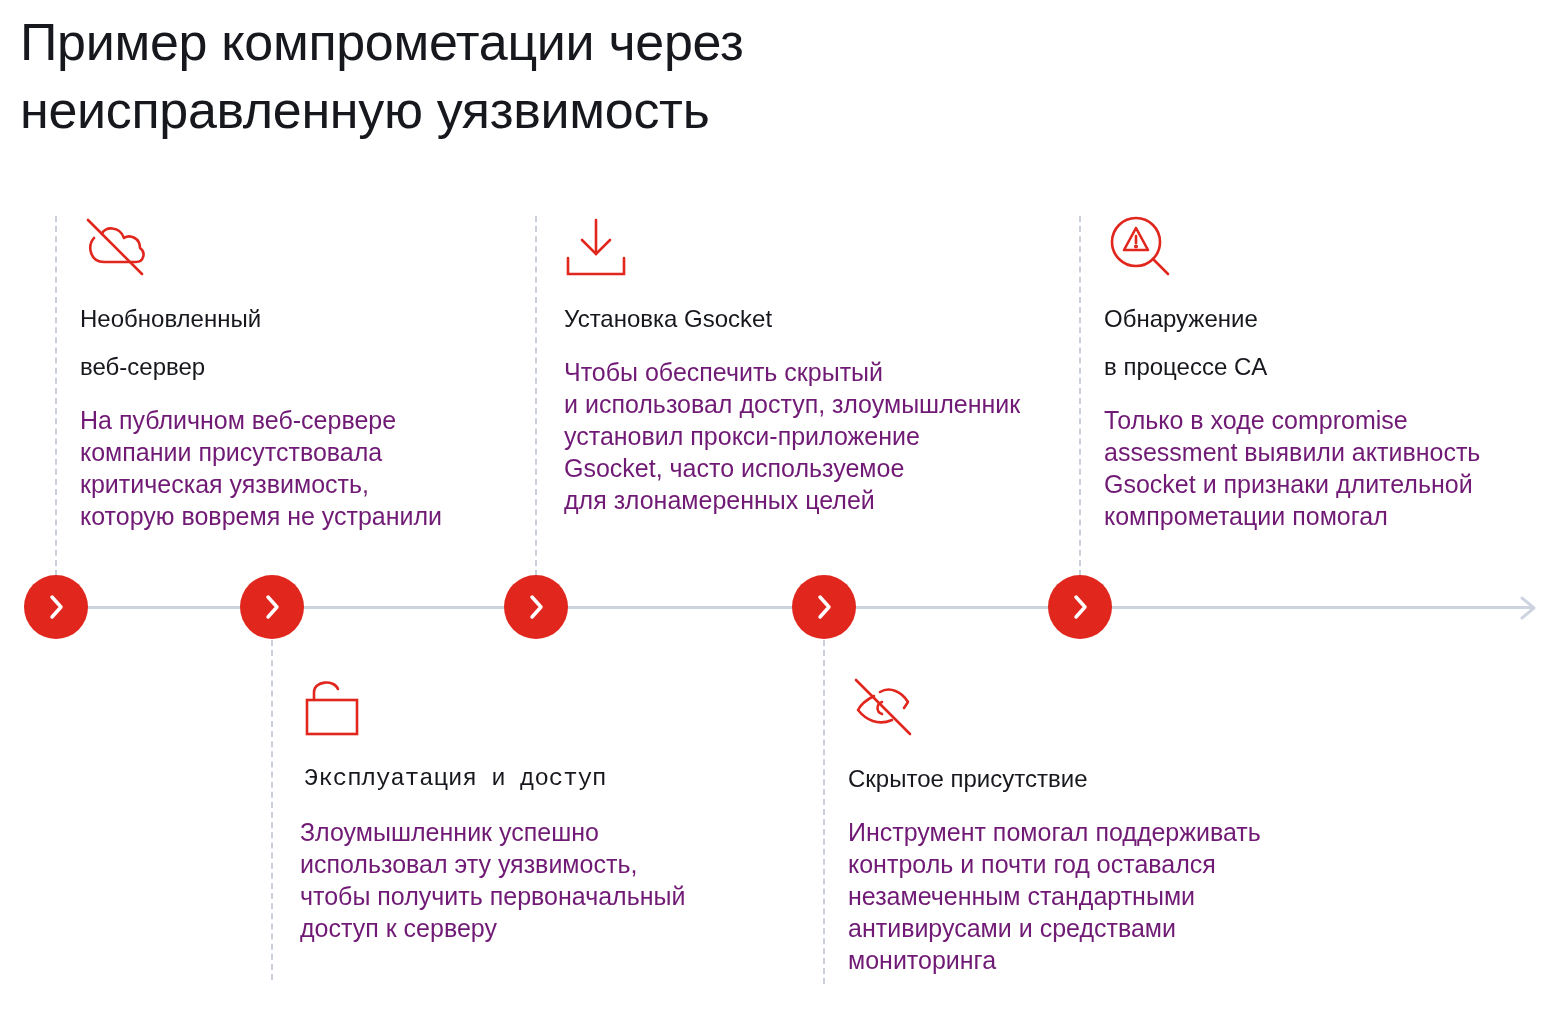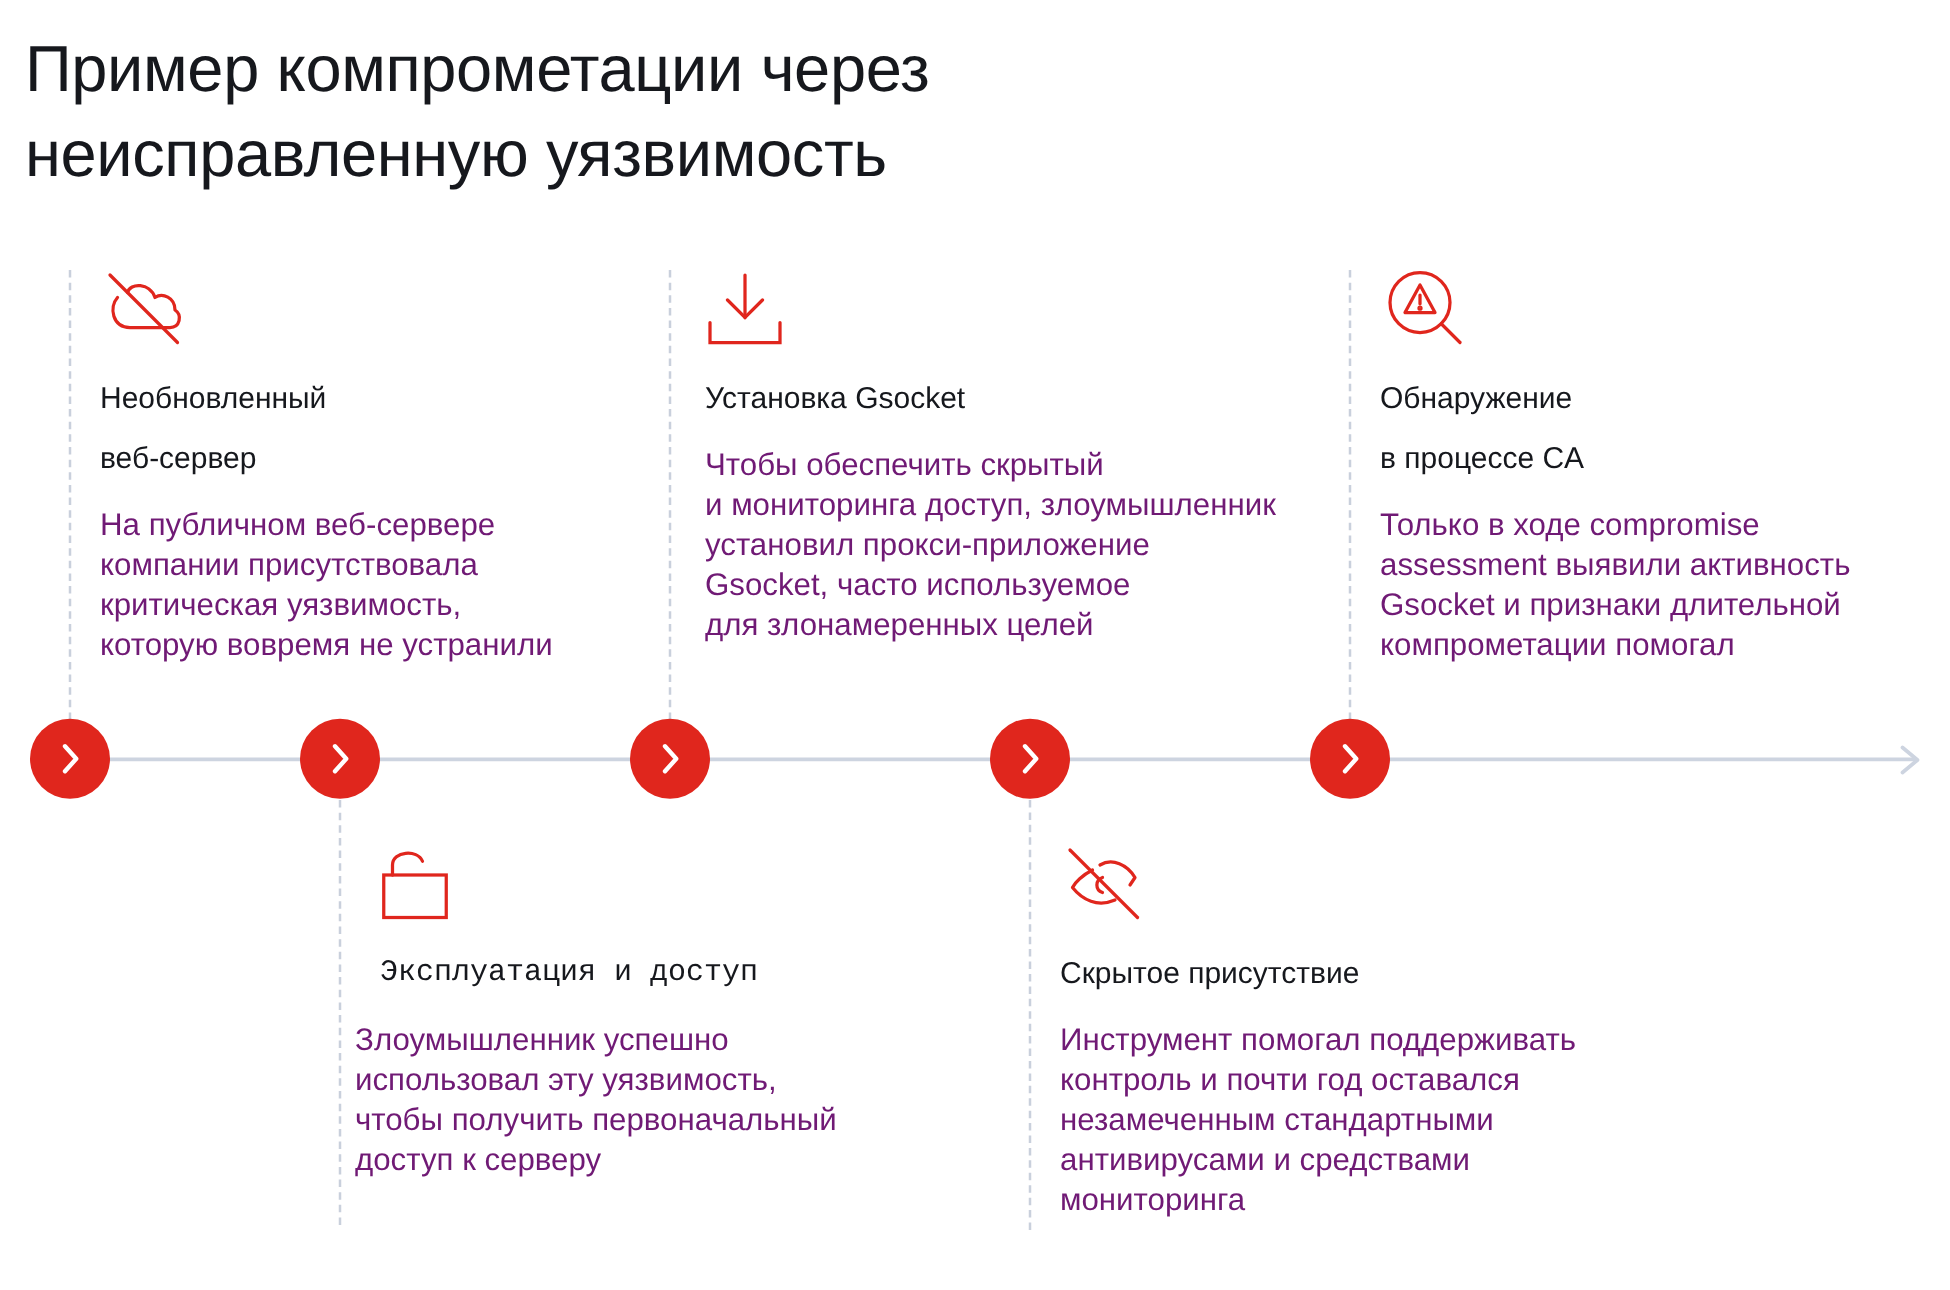--- a/index.html
+++ b/index.html
@@ -1,21 +1,21 @@
 <!DOCTYPE html>
 <html><head>
 <meta charset="utf-8">
 <style>
   html, body { margin: 0; padding: 0; }
   body {
     width: 1560px; height: 1032px; background: #ffffff; position: relative; overflow: hidden;
     font-family: "Liberation Sans", "DejaVu Sans", sans-serif; color: #1b1d22;
   }
   .title {
-    position: absolute; left: 20px; top: 22px; margin: 0;
+    position: absolute; left: 20px; top: 8px; margin: 0;
     font-size: 52px; line-height: 68px; font-weight: 400; letter-spacing: -0.3px; color: #16181d;
   }
   .title span { display: block; }
   .vline { position: absolute; width: 0; border-left: 2px dashed #c9d0dc; }
   .axis { position: absolute; left: 56px; top: 606px; width: 1476px; height: 3px; background: #cdd4e0; }
   .axis-arrow { position: absolute; left: 1518px; top: 596px; width: 20px; height: 24px; }
   .node {
     position: absolute; width: 64px; height: 64px; border-radius: 50%; background: #e0261d;
     display: flex; align-items: center; justify-content: center;
   }
@@ -88,40 +88,40 @@
 </div>
 
 <div>
   <svg class="icon" style="left:300px; top:676px;" viewBox="0 0 64 64" fill="none" stroke="#e0261d" stroke-width="2.6" stroke-linecap="round" stroke-linejoin="miter">
     <rect x="7" y="24" width="50" height="34"></rect>
     <path d="M14 24 L14 16 C14 5 34 3 38 13"></path>
   </svg>
   <h2 class="step-title" style="left:304px; top:755px;font-family:Liberation Mono, monospace;">
     <span>Эксплуатация и доступ</span>
   </h2>
-  <p class="step-desc" style="left:284px; top:816px;">
+  <p class="step-desc" style="left:300px; top:816px;">
     <span>Злоумышленник успешно</span>
     <span>использовал эту уязвимость,</span>
     <span>чтобы получить первоначальный</span>
     <span>доступ к серверу</span>
   </p>
 </div>
 
 <div>
   <svg class="icon" style="left:564px; top:216px;" viewBox="0 0 64 64" fill="none" stroke="#e0261d" stroke-width="2.6" stroke-linecap="round" stroke-linejoin="miter">
     <line x1="32" y1="4" x2="32" y2="38"></line>
     <polyline points="18,24 32,38 46,24"></polyline>
     <polyline points="4,42 4,58 60,58 60,42"></polyline>
   </svg>
   <h2 class="step-title" style="left:564px; top:295px;">
     <span>Установка Gsocket</span>
   </h2>
   <p class="step-desc" style="left:564px; top:356px;">
     <span>Чтобы обеспечить скрытый</span>
-    <span>и мониторинга доступ, злоумышленник</span>
+    <span>и использовал доступ, злоумышленник</span>
     <span>установил прокси-приложение</span>
     <span>Gsocket, часто используемое</span>
     <span>для злонамеренных целей</span>
   </p>
 </div>
 
 <div>
   <svg class="icon" style="left:852px; top:676px;" viewBox="0 0 64 64" fill="none" stroke="#e0261d" stroke-width="2.6" stroke-linecap="round" stroke-linejoin="round">
     <path d="M28 16 C38 10 50 16 56 26 L52 32"></path>
     <path d="M22 20 C14 24 8 30 6 34 C14 44 26 50 40 44"></path>

